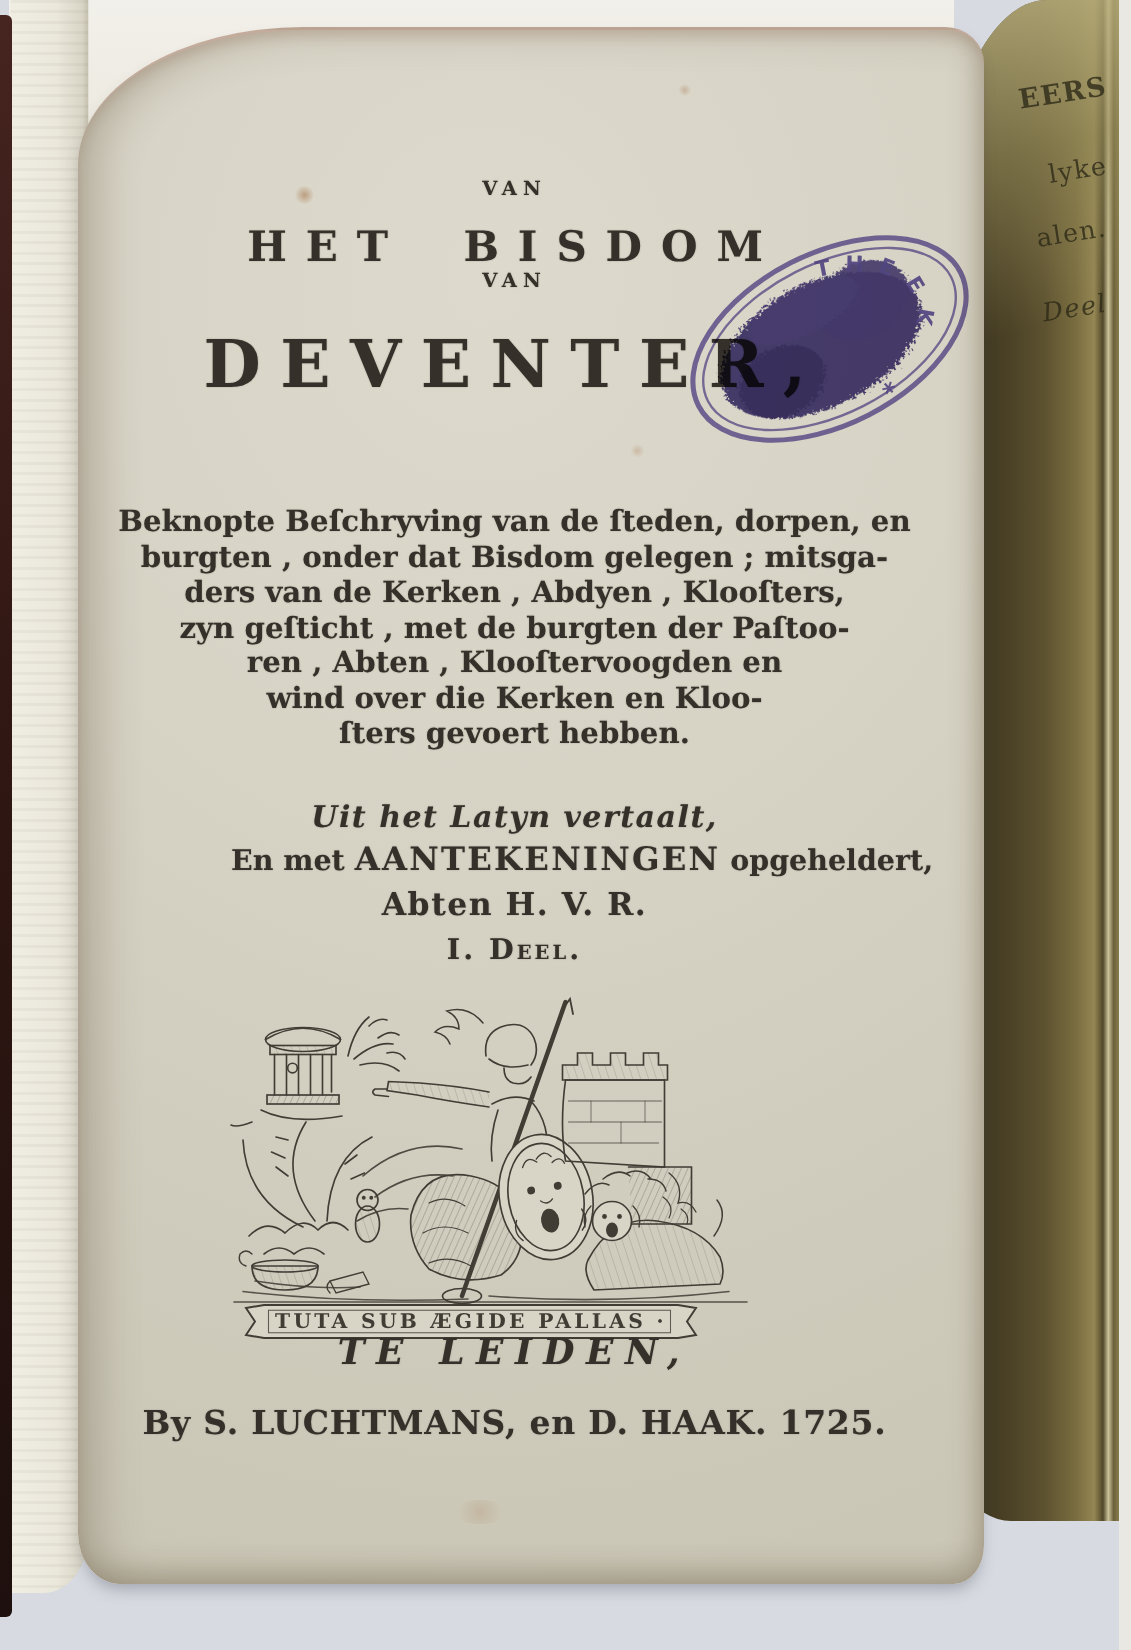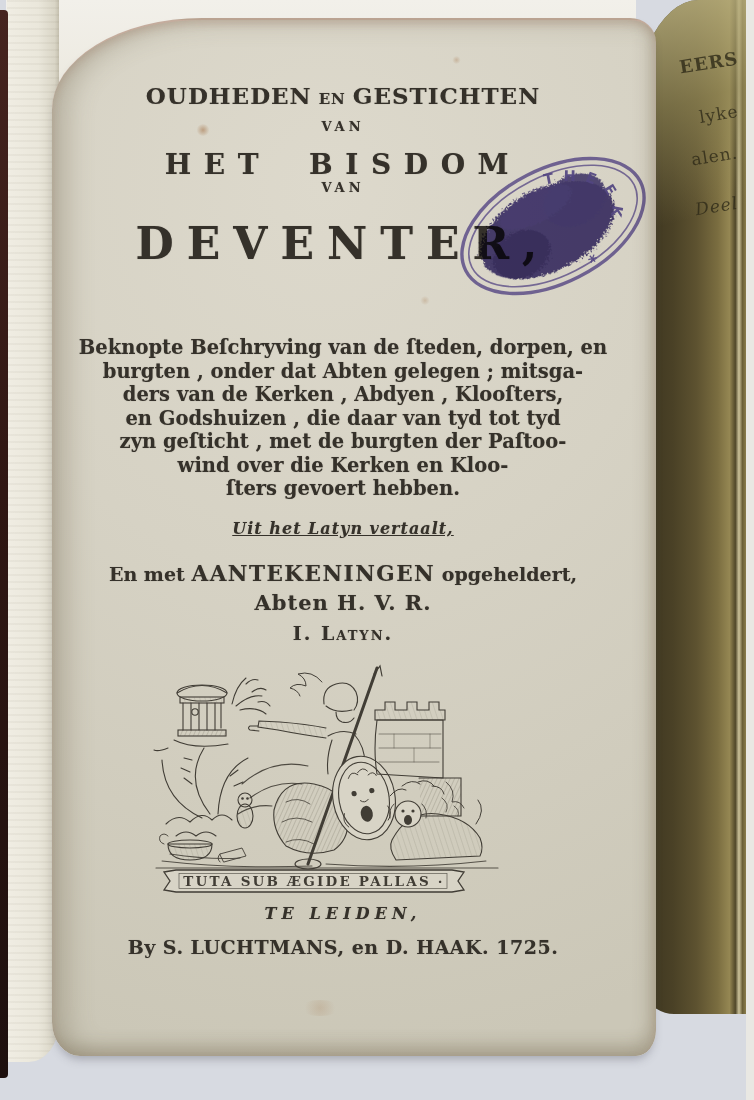--- a/index.html
+++ b/index.html
@@ -48,27 +48,27 @@
   .page .line{position:absolute;left:0;width:100%;box-sizing:border-box;padding-right:22px;
     text-align:center;color:var(--ink);text-shadow:0 0 1px rgba(45,40,32,.35);}
   .t-main{top:62px;font-size:23px;font-weight:700;letter-spacing:1px;}
   .t-main .mid{font-size:15px;font-weight:700;padding:0 7px;}
   .t-van1{top:99px;font-size:13px;letter-spacing:4px;font-weight:700;}
   .t-bisdom{top:128px;font-size:28px;font-weight:700;letter-spacing:.45em;word-spacing:.55em;}
   .t-van2{top:160px;font-size:13px;letter-spacing:4px;font-weight:700;}
   .t-city{top:198px;font-size:44px;font-weight:700;letter-spacing:13px;}
   .t-of{top:261px;font-size:15px;letter-spacing:4px;font-weight:700;}
   .t-para{top:316px;font-size:19.5px;line-height:23.5px;font-weight:600;}
-  .t-italic{top:499px;font-size:16px;font-style:italic;font-weight:600;letter-spacing:1px;text-decoration:underline;}
-  .t-annot{top:541px;font-size:19px;font-weight:600;}
+  .t-italic{top:512px;font-size:20px;font-style:italic;font-weight:600;letter-spacing:1px;}
+  .t-annot{top:541px;font-size:19px;font-weight:600;margin-left:45px;}
   .t-annot .caps{font-size:21.5px;letter-spacing:1.5px;}
   .t-door{top:570px;font-size:21px;font-weight:600;letter-spacing:1px;}
   .t-deel{top:602px;font-size:19px;font-weight:700;font-variant:small-caps;letter-spacing:2px;}
-  .t-leiden{top:884px;font-size:16px;font-style:italic;font-weight:700;letter-spacing:.32em;}
-  .t-imprint{top:916px;font-size:19px;font-weight:700;letter-spacing:.5px;}
+  .t-leiden{top:866px;font-size:24px;font-style:italic;font-weight:700;letter-spacing:.32em;}
+  .t-imprint{top:916px;font-size:22px;font-weight:700;letter-spacing:.5px;}
   
   .spot{position:absolute;border-radius:50%;z-index:11;
     background:radial-gradient(circle, rgba(150,90,40,.45) 0%, rgba(150,90,40,0) 70%);}
   
   #stamp{position:absolute;left:446px;top:141px;z-index:30;mix-blend-mode:multiply;opacity:.96;}
   
   #vignette{position:absolute;left:146px;top:664px;z-index:12;opacity:.92;}
   .eng{stroke:var(--ink);fill:none;stroke-width:1.1;stroke-linecap:round;}
 </style>
 </head>
@@ -83,46 +83,43 @@
   <div class="right-book">
     <div class="right-book-top"></div>
     <div class="spine-frag f1">EERS</div>
     <div class="spine-frag f2">lyke</div>
     <div class="spine-frag f3">alen.</div>
     <div class="spine-frag f4">Deel</div>
   </div>
   <div class="right-strip"></div>
 
   <div class="page">
-    <div class="line t-main">
-      <span>OUDHEDEN</span><span class="mid">EN</span><span>GESTICHTEN</span>
-    </div>
     <div class="line t-van1">VAN</div>
     <div class="line t-bisdom">HET BISDOM</div>
     <div class="line t-van2">VAN</div>
     <div class="line t-city">DEVENTER,</div>
 
     <div class="line t-para">
       <div>Beknopte Beſchryving van de ſteden, dorpen, en</div>
-      <div>burgten , onder dat Abten gelegen ; mitsga-</div>
+      <div>burgten , onder dat Bisdom gelegen ; mitsga-</div>
       <div>ders van de Kerken , Abdyen , Klooſters,</div>
-      <div>en Godshuizen , die daar van tyd tot tyd</div>
       <div>zyn geſticht , met de burgten der Paſtoo-</div>
+      <div>ren , Abten , Klooſtervoogden en</div>
       <div>wind over die Kerken en Kloo-</div>
       <div>ſters gevoert hebben.</div>
     </div>
 
     <div class="line t-italic">Uit het Latyn vertaalt,</div>
     <div class="line t-annot">
       <span>En met</span>
       <span class="caps">AANTEKENINGEN</span>
       <span>opgeheldert,</span>
     </div>
     <div class="line t-door">Abten H. V. R.</div>
-    <div class="line t-deel">I. Latyn.</div>
+    <div class="line t-deel">I. Deel.</div>
 
     <div class="line t-leiden">TE LEIDEN,</div>
     <div class="line t-imprint">By S. LUCHTMANS, en D. HAAK. 1725.</div>
   </div>
 
   <div class="spot" style="left:196px;top:124px;width:14px;height:12px;"></div>
   <div class="spot" style="left:452px;top:56px;width:9px;height:8px;opacity:.6;"></div>
   <div class="spot" style="left:420px;top:296px;width:10px;height:9px;opacity:.5;"></div>
   <div class="spot" style="left:300px;top:1000px;width:40px;height:16px;opacity:.35;"></div>
 

